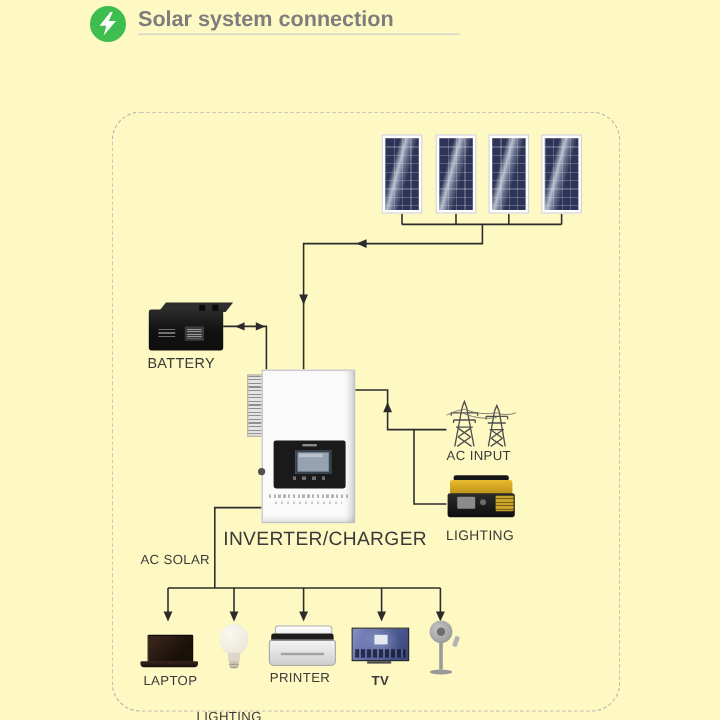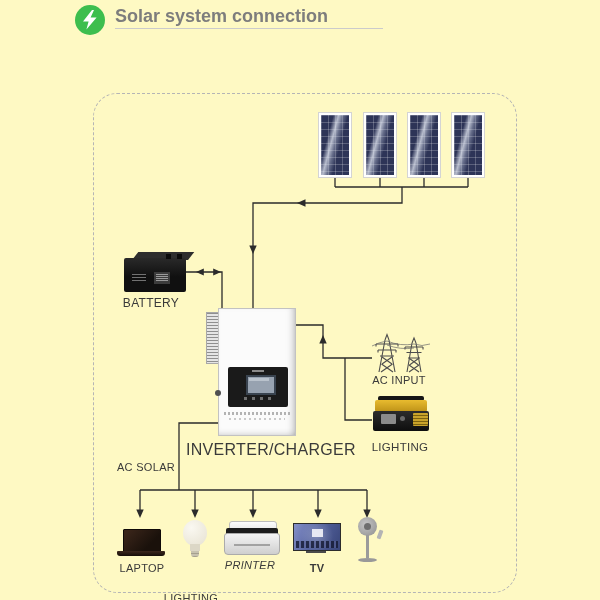--- a/index.html
+++ b/index.html
@@ -270,17 +270,17 @@
   <div class="abs fan">
     <div class="fan-head"></div>
     <div class="fan-hub"></div>
     <div class="fan-pole"></div>
     <div class="fan-base"></div>
     <div class="fan-remote"></div>
   </div>
 
   <div class="abs lbl" style="left:110px;top:562px;width:64px;">LAPTOP</div>
   <div class="abs lbl" style="left:160px;top:592px;width:62px;">LIGHTING</div>
-  <div class="abs lbl" style="left:219px;top:559px;width:62px;font-style:italic;">PRINTER</div>
+  <div class="abs lbl" style="left:219px;top:559px;width:62px;">PRINTER</div>
   <div class="abs lbl" style="left:297px;top:562px;width:40px;font-weight:bold;">TV</div>
   <div class="abs lbl" style="left:346px;top:562px;width:44px;margin-top:42px;">FANS</div>
 
 </div>
 
 </body></html>

